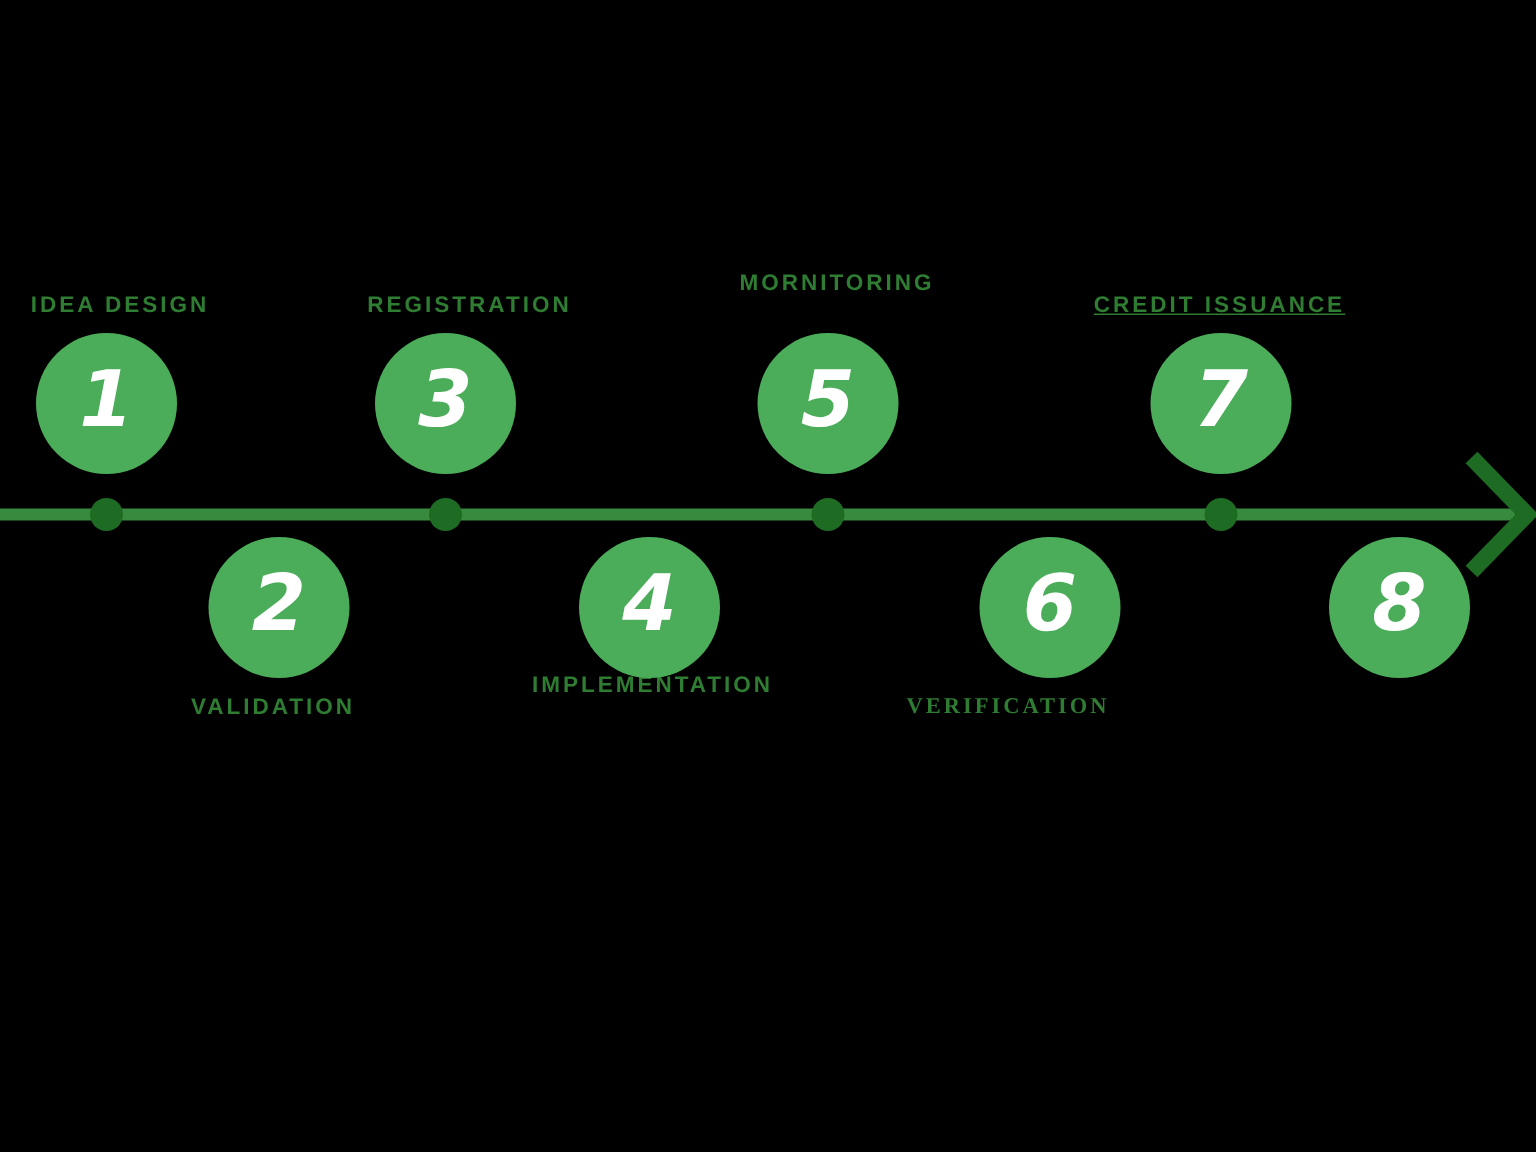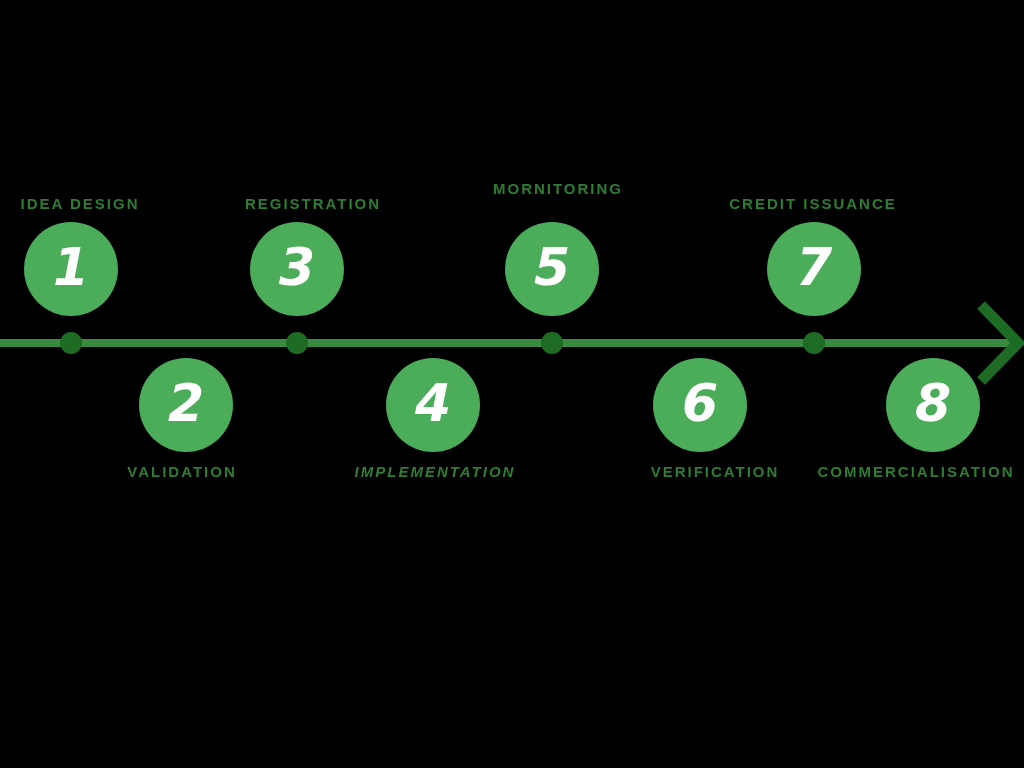--- a/index.html
+++ b/index.html
@@ -66,24 +66,24 @@
   .c5 { left: 505px; top: 222px; }
   .c7 { left: 767px; top: 222px; }
   .c2 { left: 139px; top: 358px; }
   .c4 { left: 386px; top: 358px; }
   .c6 { left: 653px; top: 358px; }
   .c8 { left: 886px; top: 358px; }
 
   .l1 { left: 80px;  top: 195px; }
   .l3 { left: 313px; top: 195px; }
   .l5 { left: 558px; top: 180px; }
-  .l7 { left: 813px; top: 195px; }
+  .l7 { left: 813px; top: 195px; text-decoration: underline; }
   .l2 { left: 182px; top: 463px; }
-  .l4 { left: 435px; top: 463px; font-style: italic; }
-  .l6 { left: 715px; top: 463px; }
+  .l4 { left: 435px; top: 448px; }
+  .l6 { left: 672px; top: 463px; font-family: Liberation Serif, serif; }
   .l8 { left: 916px; top: 463px; }
 </style>
 </head>
 <body>
 
 <div class="canvas">
 
   <svg class="axis" viewBox="0 0 1024 768" xmlns="http://www.w3.org/2000/svg">
     <line class="timeline-line" x1="0" y1="343" x2="1010" y2="343"></line>
     <circle class="node-dot" cx="71" cy="343" r="11"></circle>
@@ -121,18 +121,17 @@
   <div class="label l6">VERIFICATION</div>
   <div class="circle c6">
       <span>6</span>
     </div>
 
   <div class="label l7">CREDIT ISSUANCE</div>
   <div class="circle c7">
       <span>7</span>
     </div>
 
-  <div class="label l8">COMMERCIALISATION</div>
   <div class="circle c8">
       <span>8</span>
     </div>
 
 </div>
 
 </body></html>

